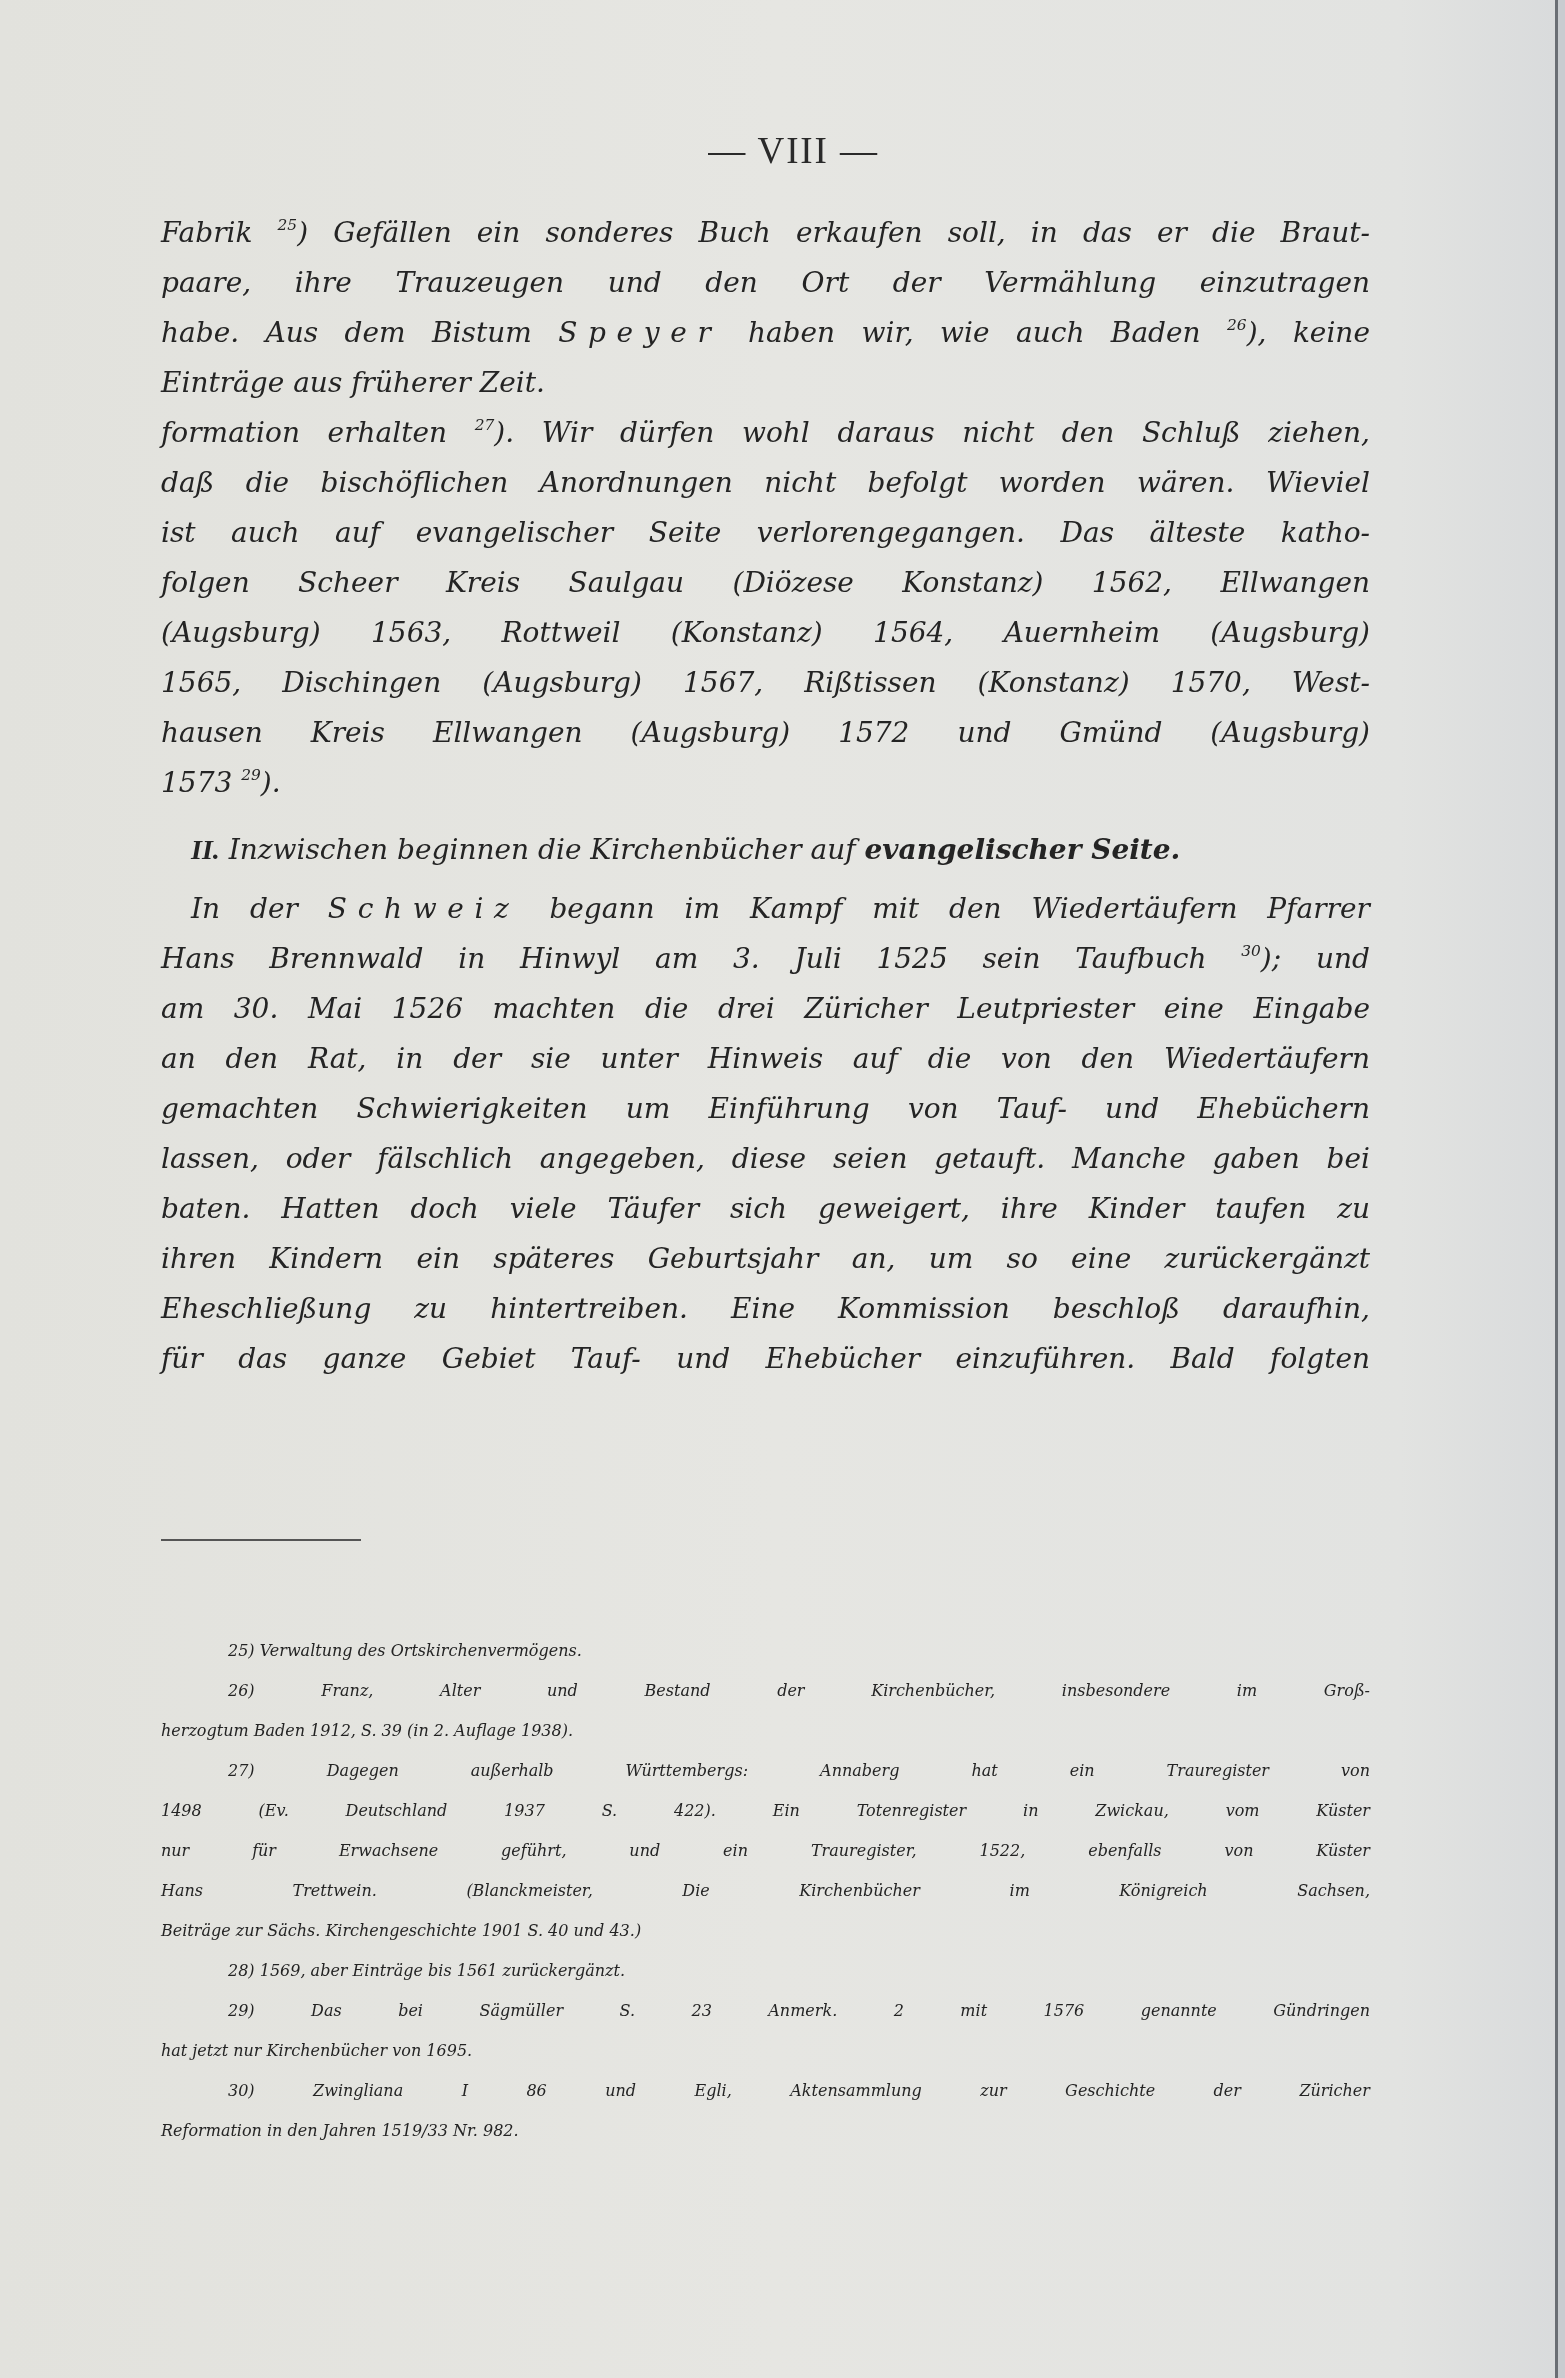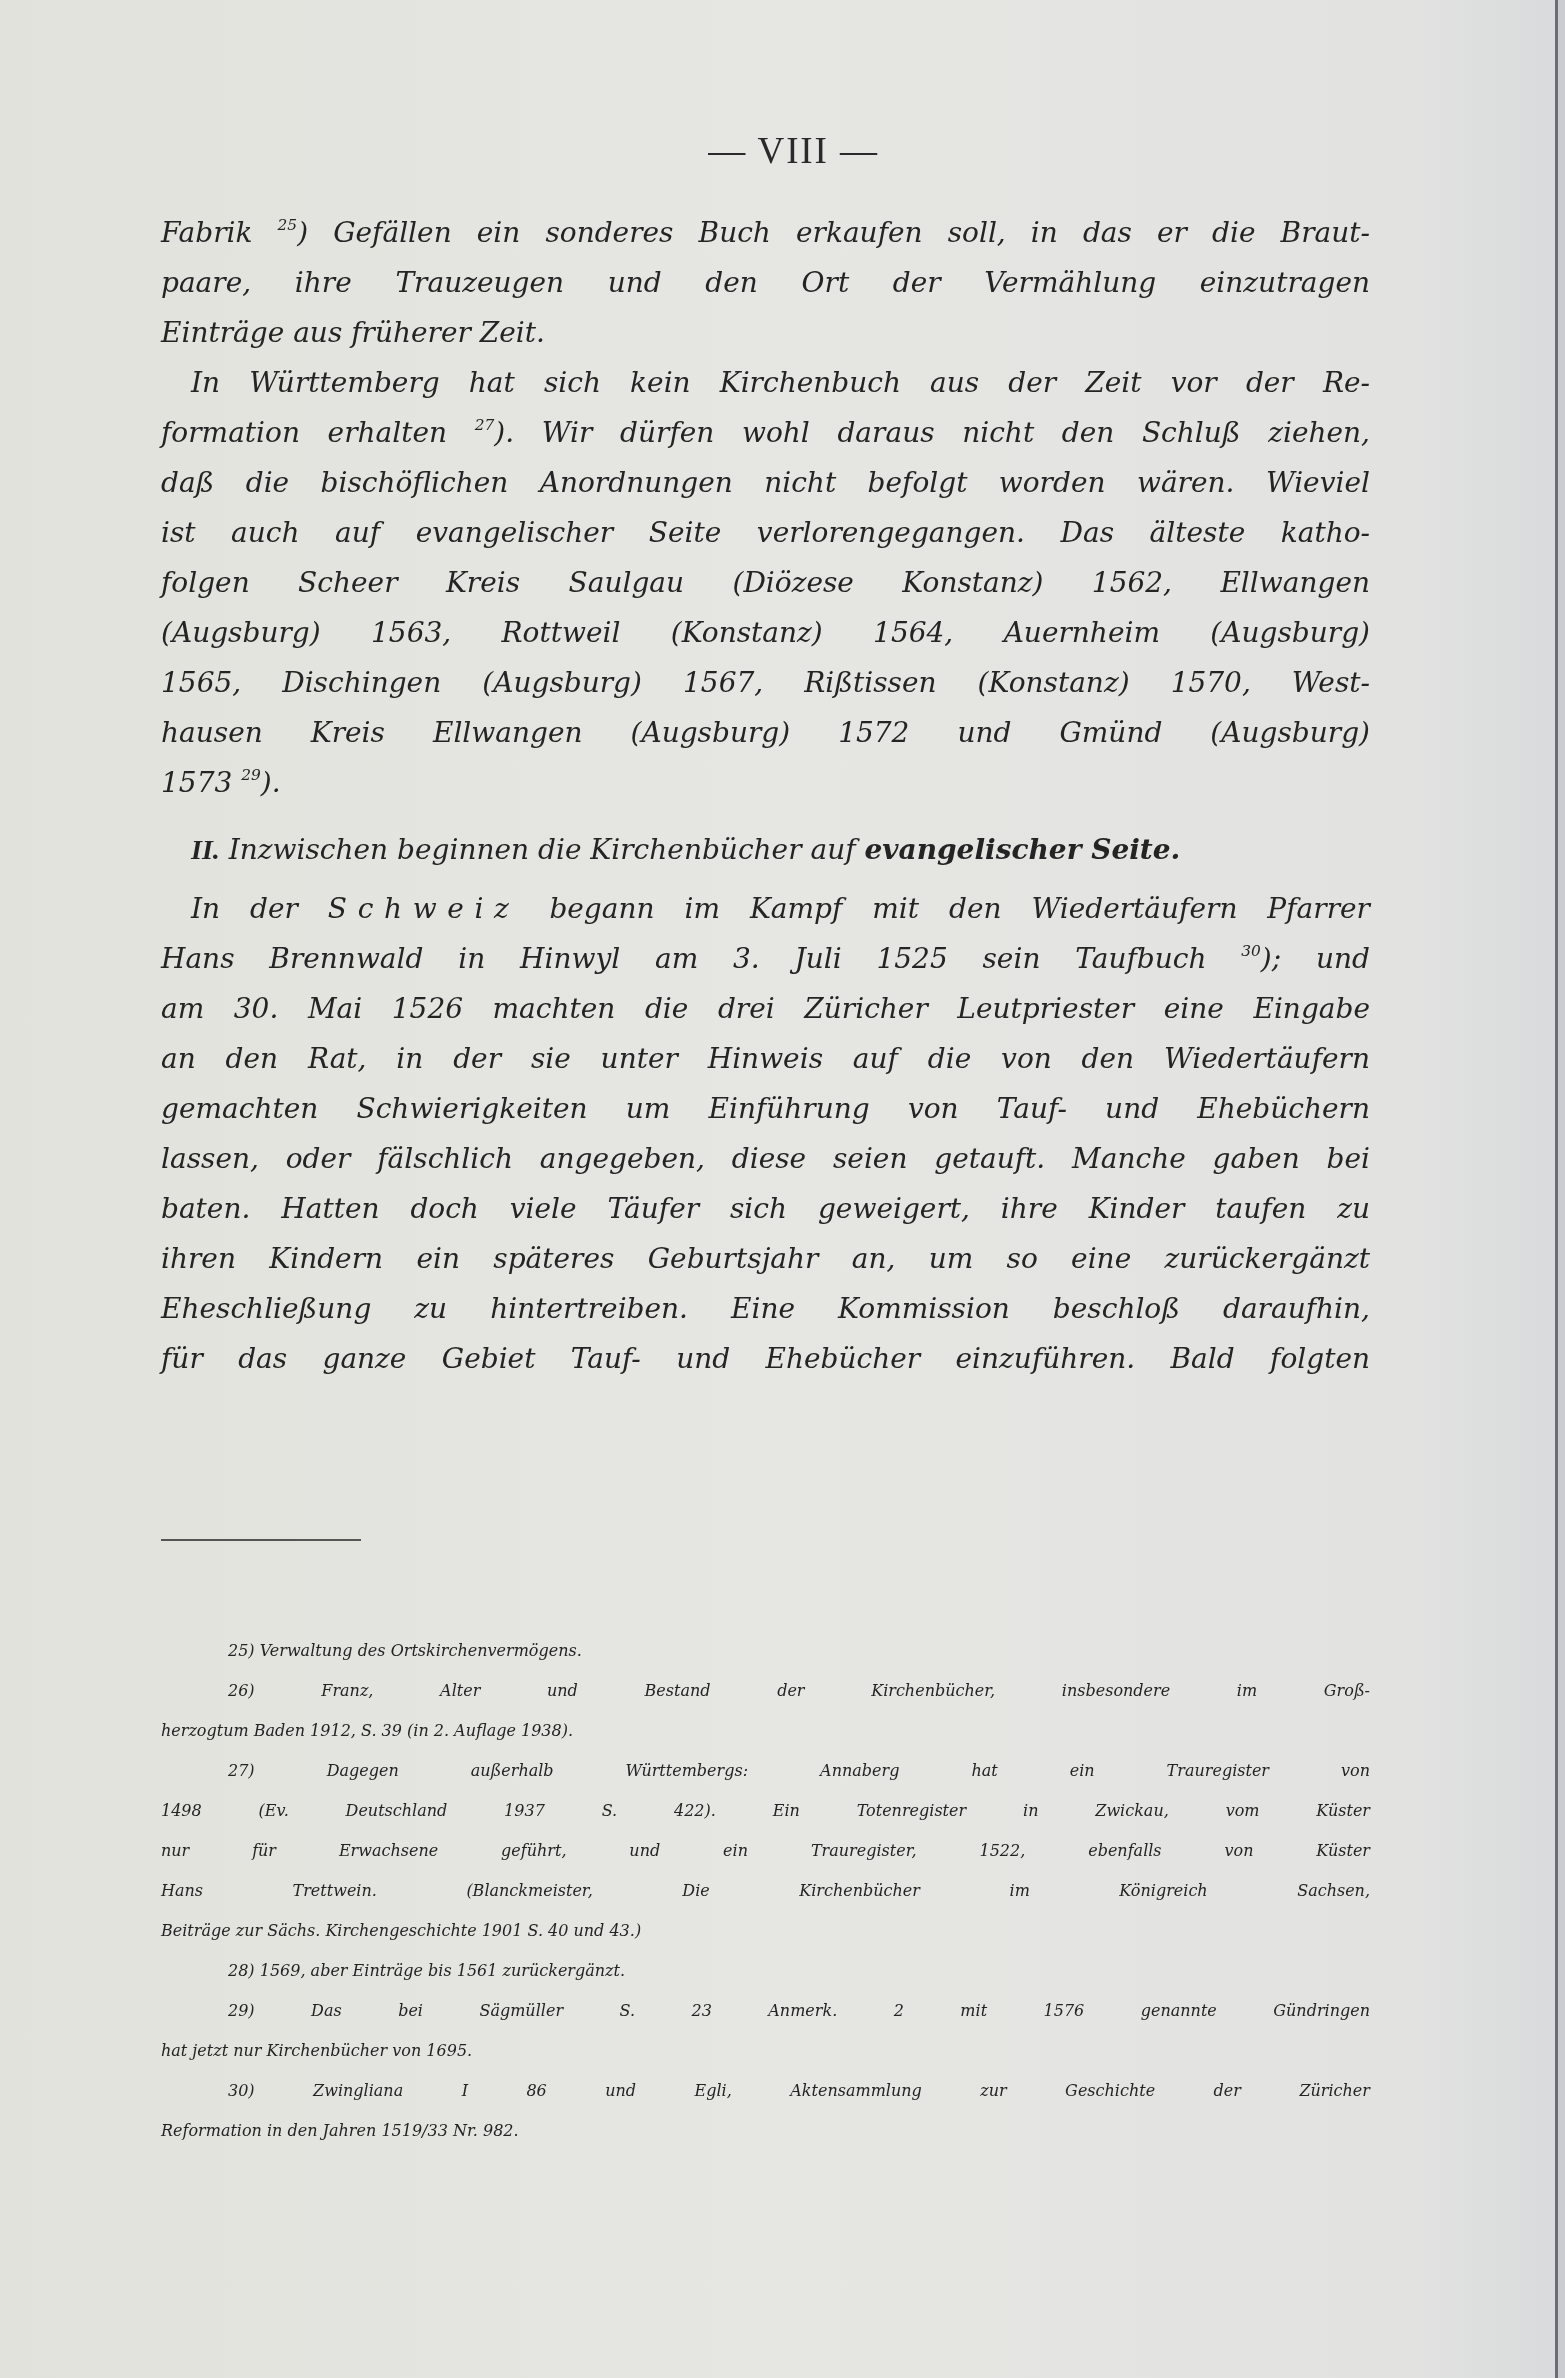--- a/index.html
+++ b/index.html
@@ -109,25 +109,25 @@
 <div class="page-edge"></div>
 <div class="page-edge-outer"></div>
 
 <div class="header">— VIII —</div>
 
 <div class="text-block body-text">
 
   <div>
     <span class="line"><span>Fabrik </span><sup>25</sup><span>) Gefällen ein sonderes Buch erkaufen soll, in das er die Braut-</span></span>
     <span class="line">paare, ihre Trauzeugen und den Ort der Vermählung einzutragen</span>
+    <span class="line"><span>habe. Aus dem Bistum </span><span class="spaced">Speyer</span><span> haben wir, wie auch Baden </span><sup>26</sup><span>), keine</span></span>
     <span class="line last">Einträge aus früherer Zeit.</span>
   </div>
 
   <div>
-    <span class="line indent">In Württemberg hat sich kein Kirchenbuch aus der Zeit vor der Re-</span>
     <span class="line"><span>formation erhalten </span><sup>27</sup><span>). Wir dürfen wohl daraus nicht den Schluß ziehen,</span></span>
     <span class="line">daß die bischöflichen Anordnungen nicht befolgt worden wären. Wieviel</span>
     <span class="line">ist auch auf evangelischer Seite verlorengegangen. Das älteste katho-</span>
     <span class="line">folgen Scheer Kreis Saulgau (Diözese Konstanz) 1562, Ellwangen</span>
     <span class="line">(Augsburg) 1563, Rottweil (Konstanz) 1564, Auernheim (Augsburg)</span>
     <span class="line">1565, Dischingen (Augsburg) 1567, Rißtissen (Konstanz) 1570, West-</span>
     <span class="line">hausen Kreis Ellwangen (Augsburg) 1572 und Gmünd (Augsburg)</span>
     <span class="line last"><span>1573 </span><sup>29</sup><span>).</span></span>
   </div>
 

